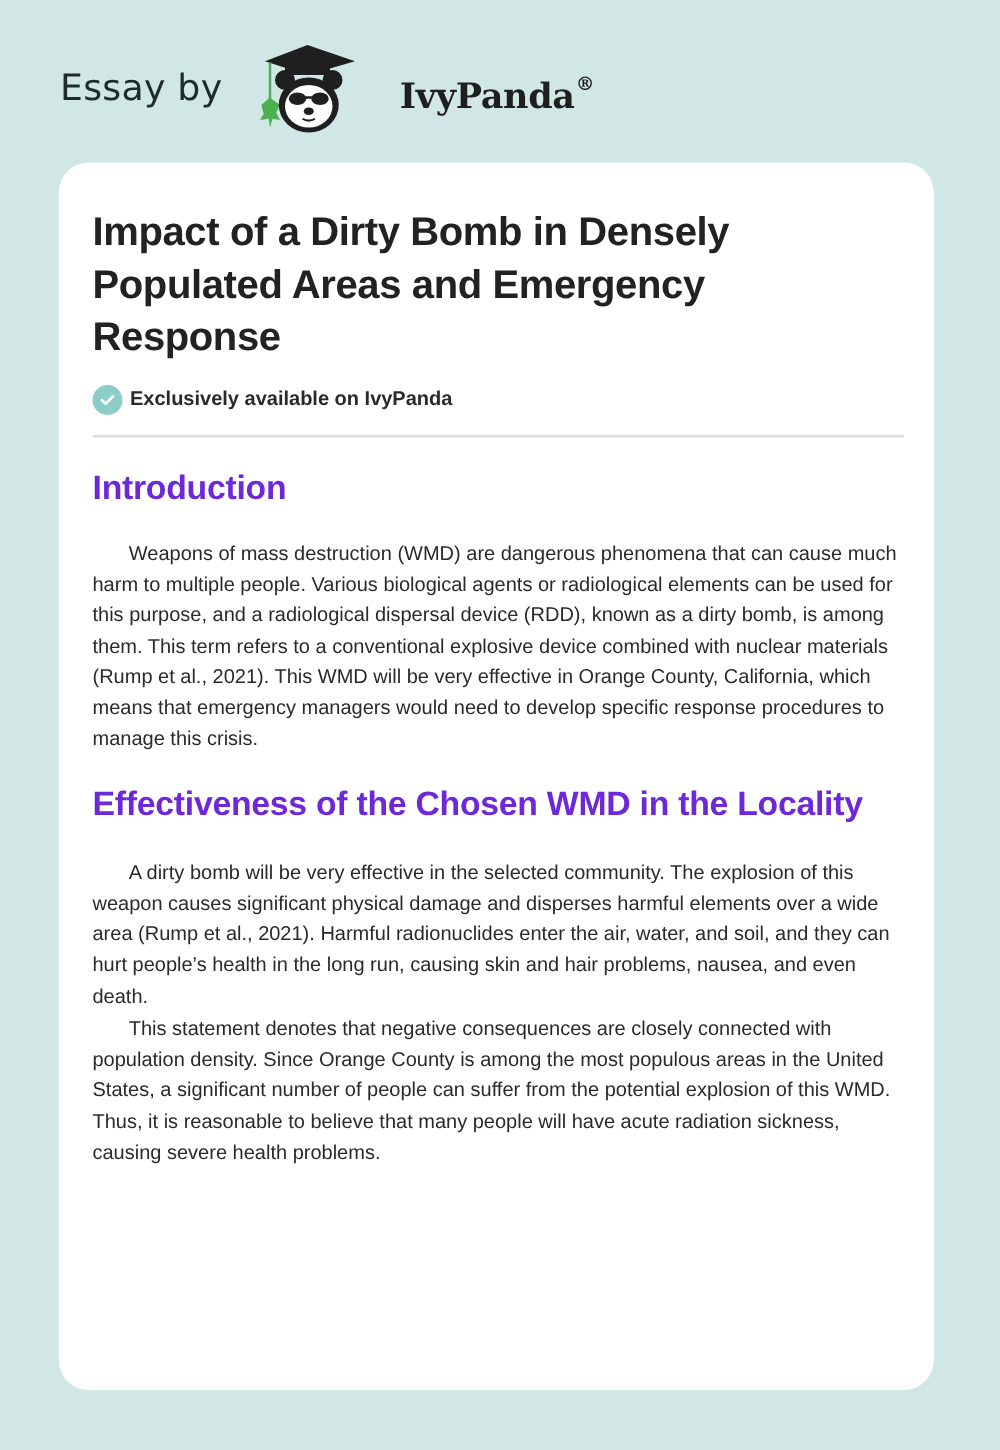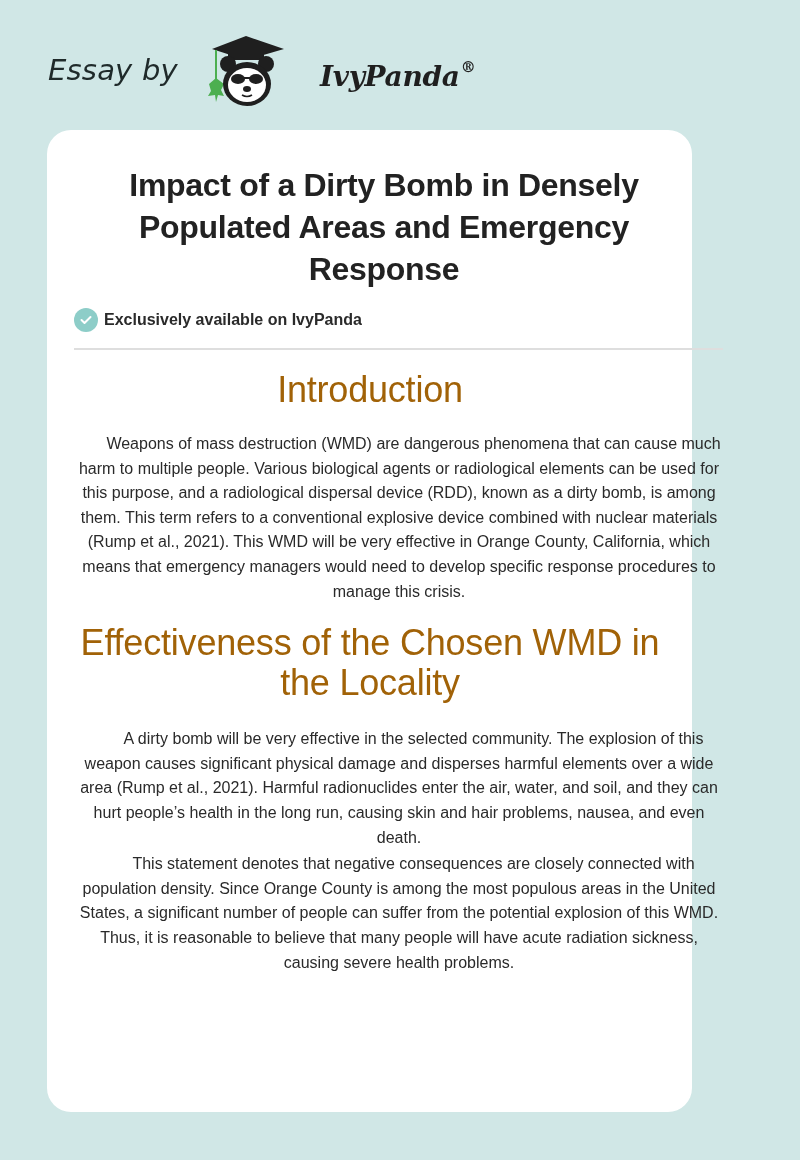--- a/index.html
+++ b/index.html
@@ -10,21 +10,20 @@
     color: #222222;
     position: relative;
     overflow: hidden;
   }
   .header {
     position: absolute;
     left: 48px; top: 34px;
     height: 76px;
     display: flex;
     align-items: center;
-    font-style: italic;
   }
   .essay-by {
     font-family: "DejaVu Sans", sans-serif;
     font-size: 29px;
     color: #1f2a2a;
     letter-spacing: 0.2px;
     margin-right: 20px;
     margin-top: -4px;
   }
   .logo-icon { width: 92px; height: 76px; display: block; margin-right: 2px; }
@@ -35,25 +34,24 @@
     color: #1f1f1f;
     margin-top: 6px;
     letter-spacing: -0.3px;
     margin-left: 28px;
   }
   .brand sup { font-size: 15px; font-weight: bold; vertical-align: 14px; margin-left: 1px; }
 
   .card {
     position: absolute;
     left: 47px; top: 130px;
-    width: 645px; height: 982px;
+    width: 700px; height: 982px;
     background: #ffffff;
     border-radius: 24px;
     padding: 34px 26px 0 27px;
-    text-align: center;
   }
   .title {
     font-size: 32px;
     font-weight: bold;
     line-height: 42px;
     color: #222222;
     letter-spacing: -0.3px;
     width: 620px;
   }
   .badge-row {
@@ -66,24 +64,24 @@
     width: 24px; height: 24px;
     border-radius: 50%;
     background: #8dcdc8;
     display: flex; align-items: center; justify-content: center;
     margin-right: 6px;
   }
   .badge-text { font-size: 16px; font-weight: bold; color: #2a2a2a; }
   .divider { height: 2px; background: #dedede; margin-top: 14px; width: 649px; }
 
   .h2 {
-    font-size: 36px;
-    font-weight: normal;
+    font-size: 27px;
+    font-weight: bold;
     line-height: 40px;
-    color: #a16207;
+    color: #6d28d9;
     letter-spacing: -0.2px;
   }
   .h2.intro { margin-top: 20px; }
   .h2.effect { margin-top: 19px; }
   .para {
     font-size: 16px;
     line-height: 24.6px;
     color: #2a2a2a;
     text-indent: 29px;
     width: 650px;

